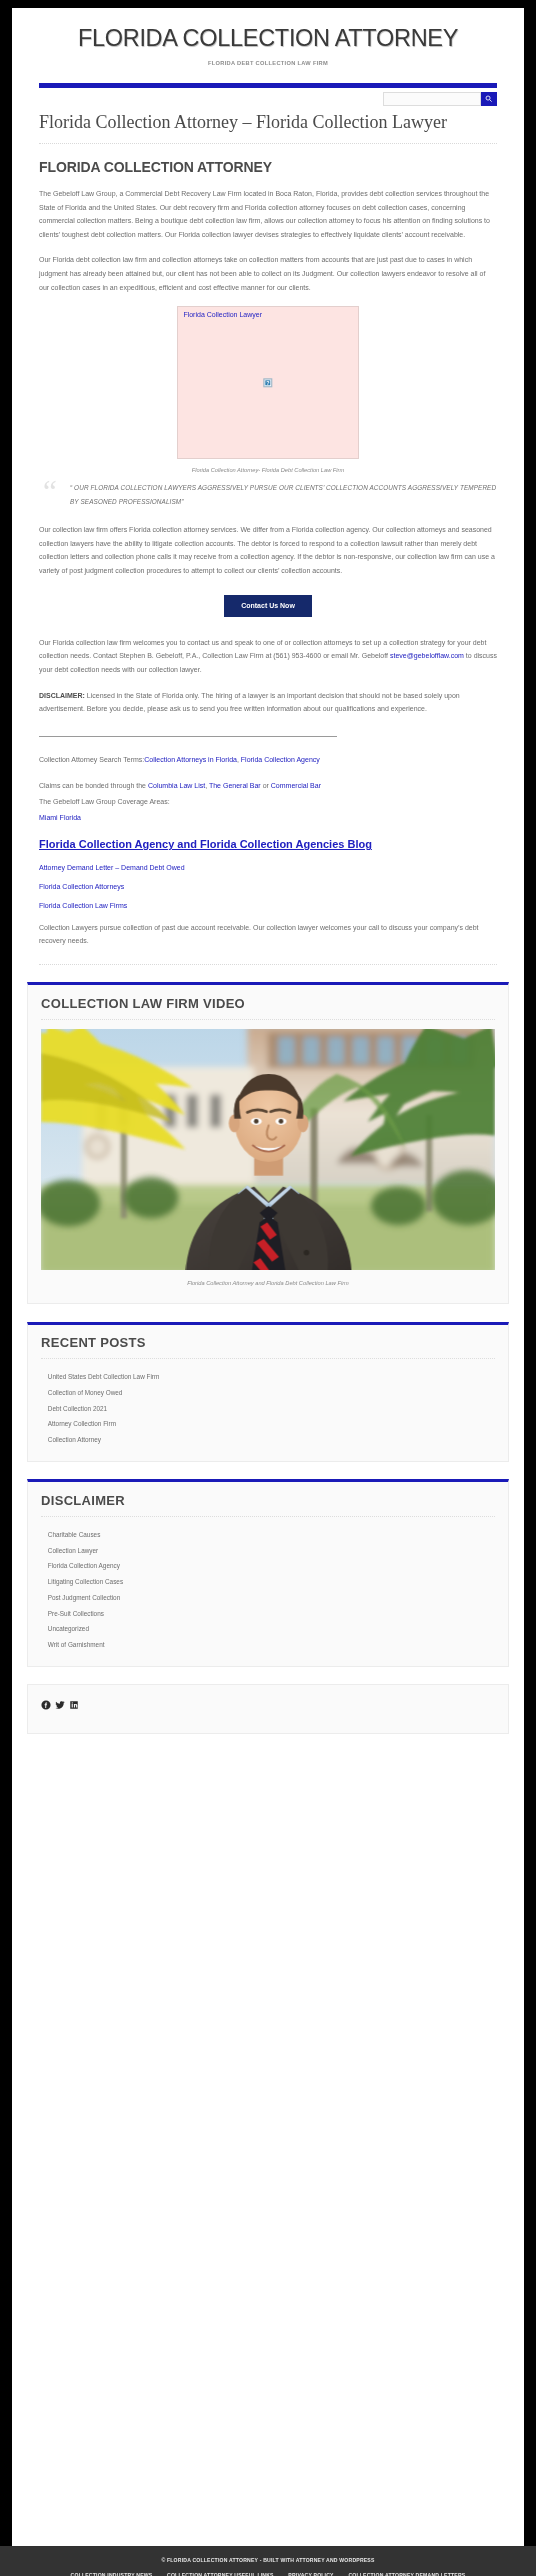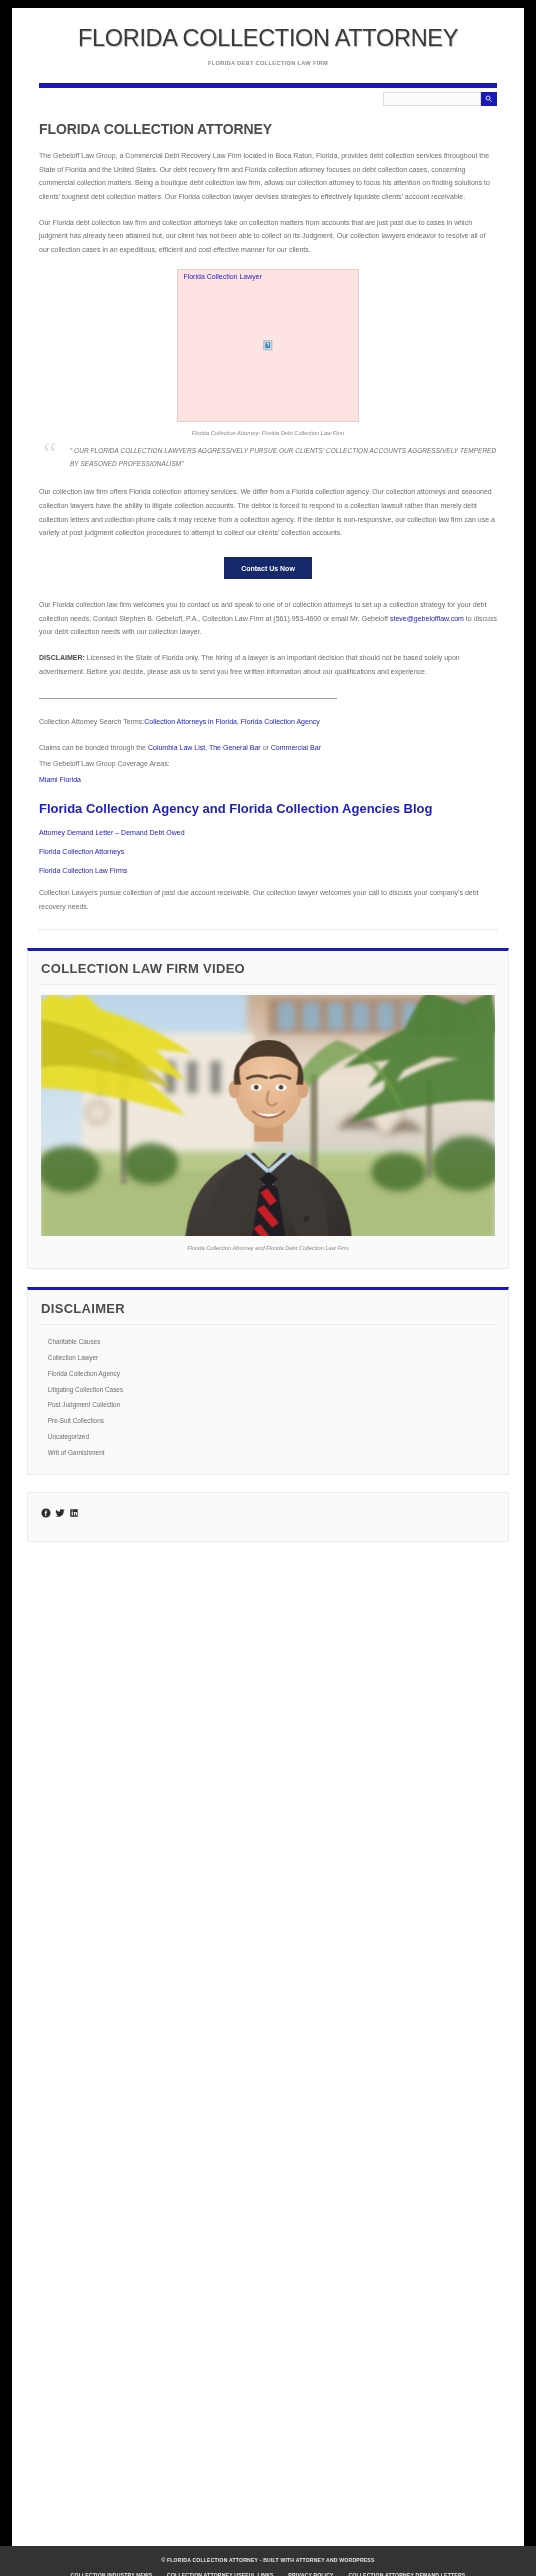--- a/index.html
+++ b/index.html
@@ -197,24 +197,25 @@
   .thin-rule {
     width: 65%;
     border: 0;
     border-top: 0.7px solid #9a9a9a;
     margin: 20px 0 16px 0;
   }
 
   .link-line { font-size: 7px; line-height: 1.95; color: #6d6d6d; margin-bottom: 2.7px; }
   .links-group { margin-bottom: 12px; }
   h3.blog-title {
-    font-size: 13px;
+    font-size: 11px;
     font-weight: 700;
     color: #2020c0;
     margin: 13.4px 0 13.4px 0;
+    text-decoration: underline;
   }
   .blog-link { display:block; font-size: 7px; color: #2020c0; margin-bottom: 12px; }
 
   .bottom-rule { border-top: 0.7px dotted #d9d9d9; margin: 16px 27px 0 27px; }
 
   
   .widget {
     margin: 17.4px 14.7px 0 14.7px;
     background: #fafafa;
     border: 0.7px solid #ececec;
@@ -314,20 +315,24 @@
         <input class="search-input" type="text" value="" placeholder="" style="">
         <button class="search-btn" type="submit">
           <svg viewBox="0 0 16 16">
             <circle cx="6.6" cy="6.6" r="4.4" fill="none" stroke="#fff" stroke-width="1.8"></circle>
             <line x1="10" y1="10" x2="14.4" y2="14.4" stroke="#fff" stroke-width="1.8"></line>
           </svg>
         </button>
       </form>
     </div>
 
+    <div class="entry-head">
+      <h1 class="entry-title">Florida Collection Attorney – Florida Collection Lawyer</h1>
+      <div class="title-rule"></div>
+    </div>
 
     <main class="content">
 
       <h2 class="sec-title">FLORIDA  COLLECTION ATTORNEY</h2>
 
       <p class="body">The Gebeloff Law Group, a Commercial Debt Recovery  Law Firm located in Boca Raton, Florida, provides debt collection services throughout the State of  Florida and the United States. Our debt recovery firm and Florida collection attorney focuses on  debt collection  cases, concerning commercial collection matters. Being a boutique debt  collection law firm, allows  our collection attorney to focus his attention on finding solutions to  clients’ toughest debt collection matters. Our Florida collection lawyer devises strategies to effectively liquidate  clients’ account receivable.</p>
       <p class="body">Our Florida debt collection law firm and collection attorneys take on collection matters from accounts that are just past due to cases in which judgment has already been attained but, our client has not been able to collect on its Judgment. Our collection lawyers endeavor to resolve all of our collection cases in an expeditious, efficient and cost effective manner for our clients.</p>
 
       <div class="broken-img">
         <span class="alt">Florida Collection Lawyer</span>
@@ -520,20 +525,30 @@
             <path d="M314 316 l10 -6 l22 26 l-10 7 z" fill="#c62027"></path>
             <path d="M309 344 l10 -6 l16 22 l-12 0 z" fill="#c62027"></path>
           </g>
 
           <circle cx="386" cy="330" r="4" fill="#2b2722"></circle>
         </svg>
       </div>
       <div class="video-caption">Florida Collection Attorney and Florida Debt Collection Law Firm</div>
     </section>
 
+    <section class="widget">
+      <div class="widget-title">RECENT POSTS</div>
+      <ul class="widget-list">
+        <li>United States Debt Collection Law Firm</li>
+        <li>Collection of Money Owed</li>
+        <li>Debt Collection 2021</li>
+        <li>Attorney Collection Firm</li>
+        <li>Collection Attorney</li>
+      </ul>
+    </section>
 
     <section class="widget">
       <div class="widget-title">DISCLAIMER</div>
       <ul class="widget-list">
         <li>Charitable Causes</li>
         <li>Collection Lawyer</li>
         <li>Florida Collection Agency</li>
         <li>Litigating Collection Cases</li>
         <li>Post Judgment Collection</li>
         <li>Pre-Suit Collections</li>

